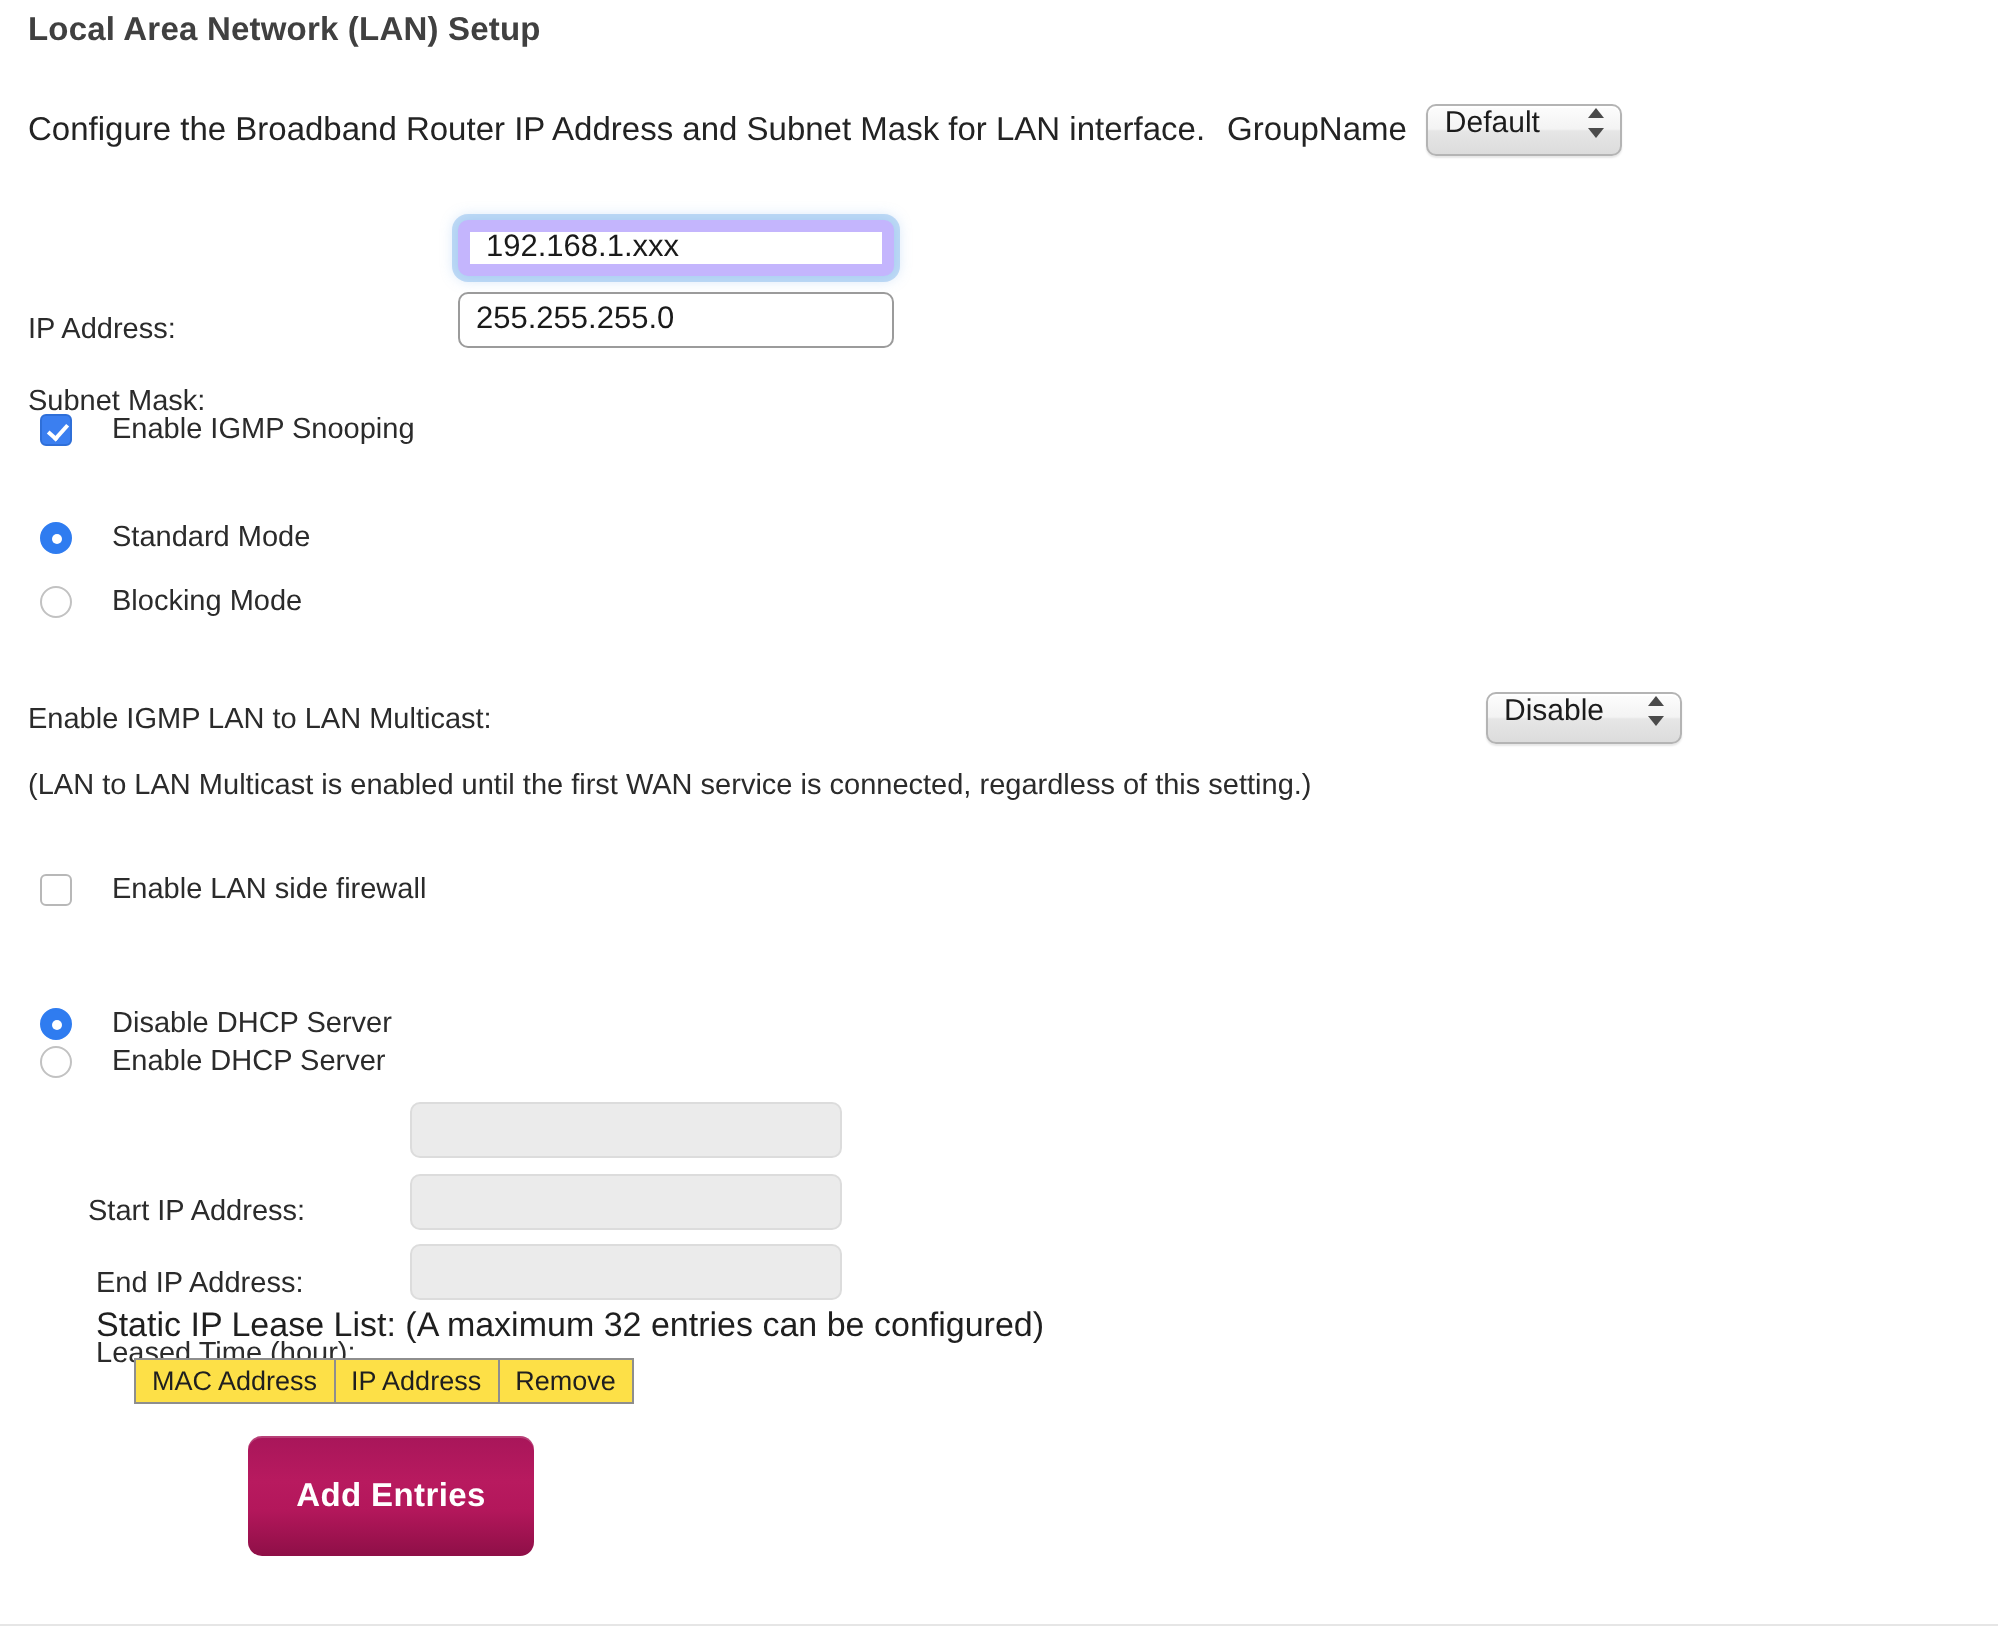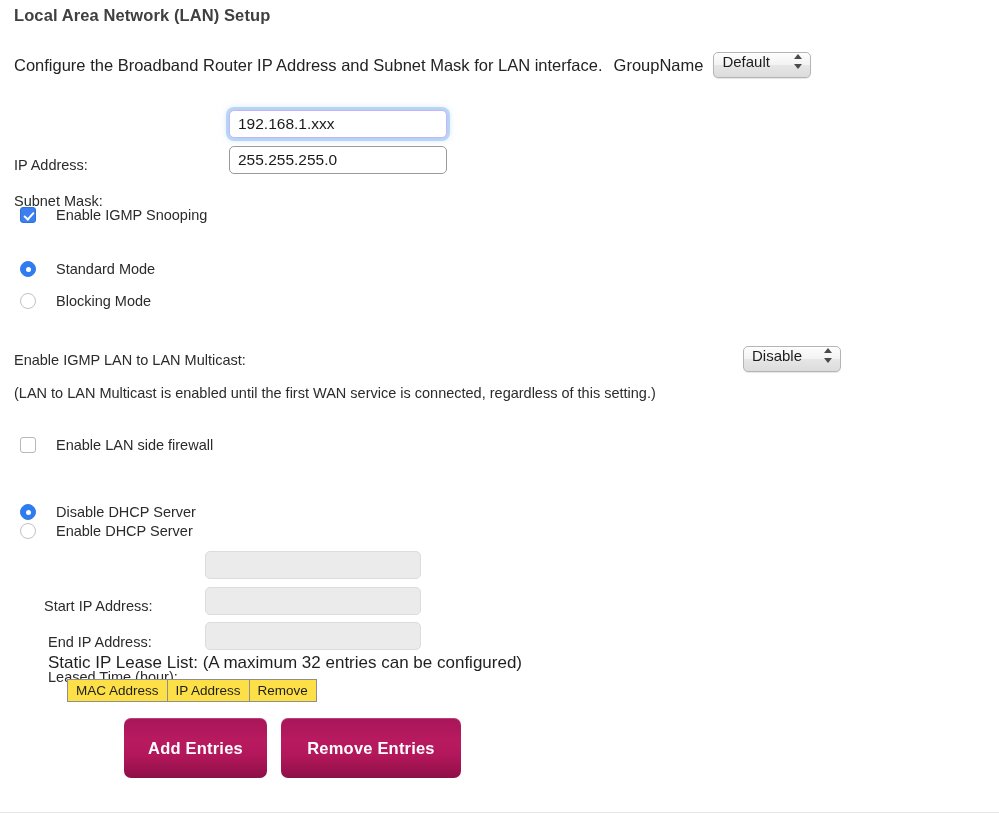--- a/index.html
+++ b/index.html
@@ -101,21 +101,21 @@
     border-radius: 5px;
     border: 1px solid #9b9b9b;
     background: #ffffff;
     font-family: "Liberation Sans", sans-serif;
     font-size: 15.5px;
     color: #1a1a1a;
     padding: 0 8px;
     outline: none;
   }
   .text-input.focused {
-    border: 1px solid #c4b5fd;
+    border: 6px solid #c4b5fd;
     box-shadow: 0 0 0 3px rgba(125,180,235,0.45), 0 0 7px 2px rgba(120,175,235,0.35);
   }
   .text-input.disabled {
     background: #ebebeb;
     border: 1px solid #dcdcdc;
     box-shadow: none;
     color: #8a8a8a;
   }
 
   
@@ -313,15 +313,14 @@
       <tr>
         <th>MAC Address</th>
         <th>IP Address</th>
         <th>Remove</th>
       </tr>
     </thead>
     <tbody></tbody>
   </table>
 
   <button class="btn" id="btn-add">Add Entries</button>
-  <button class="btn" id="btn-remove">Remove Entries</button>
 
 </div>
 
 </body></html>

